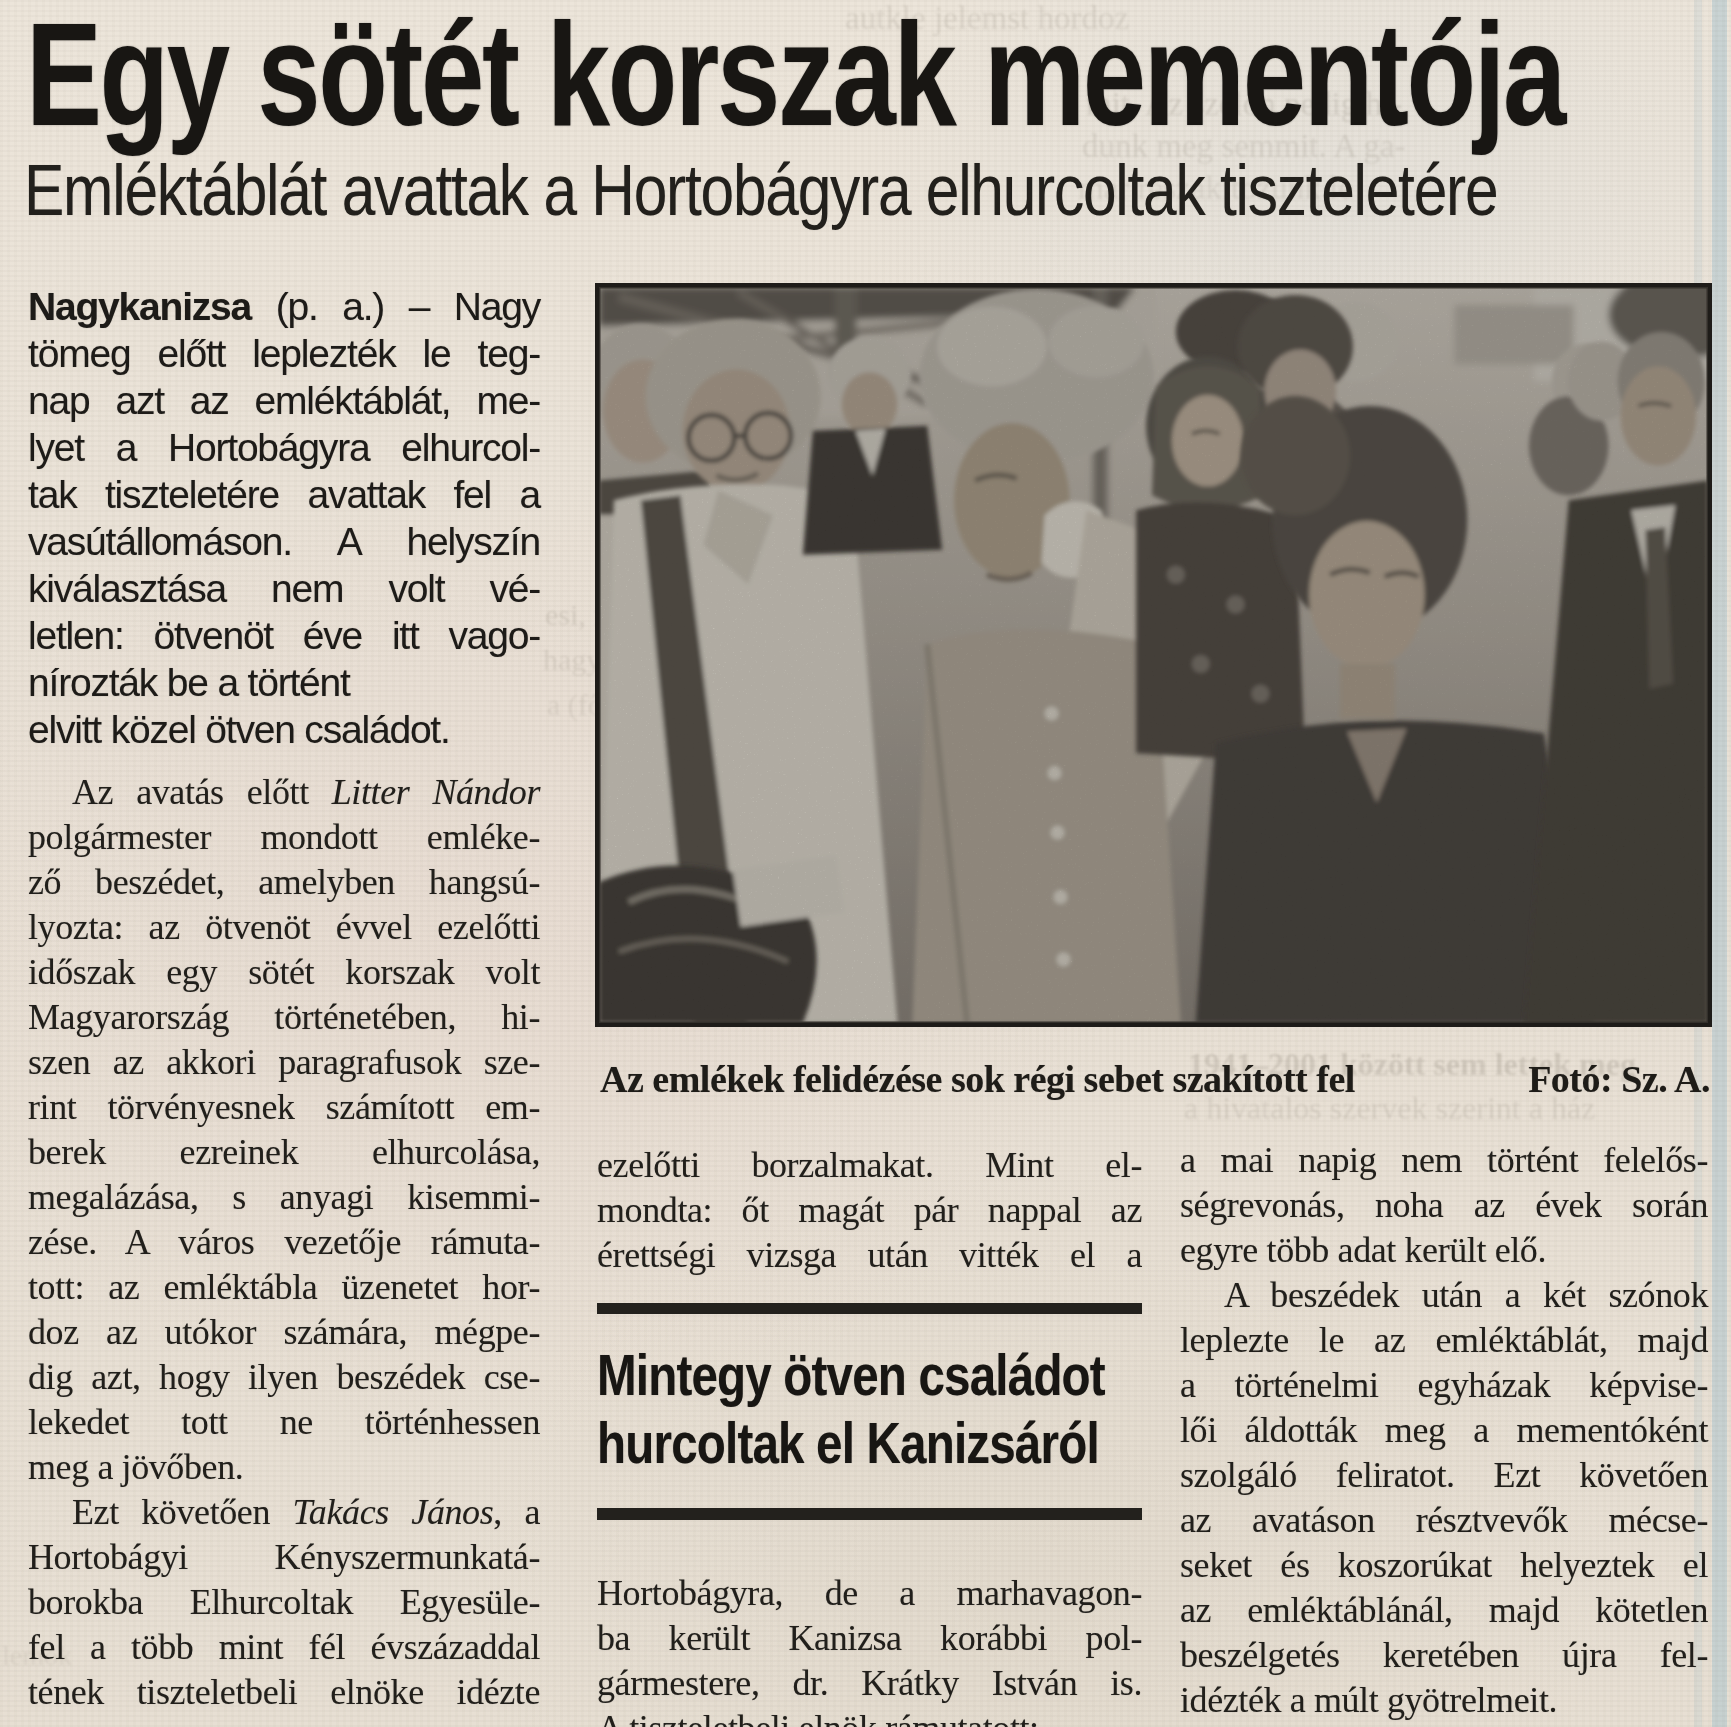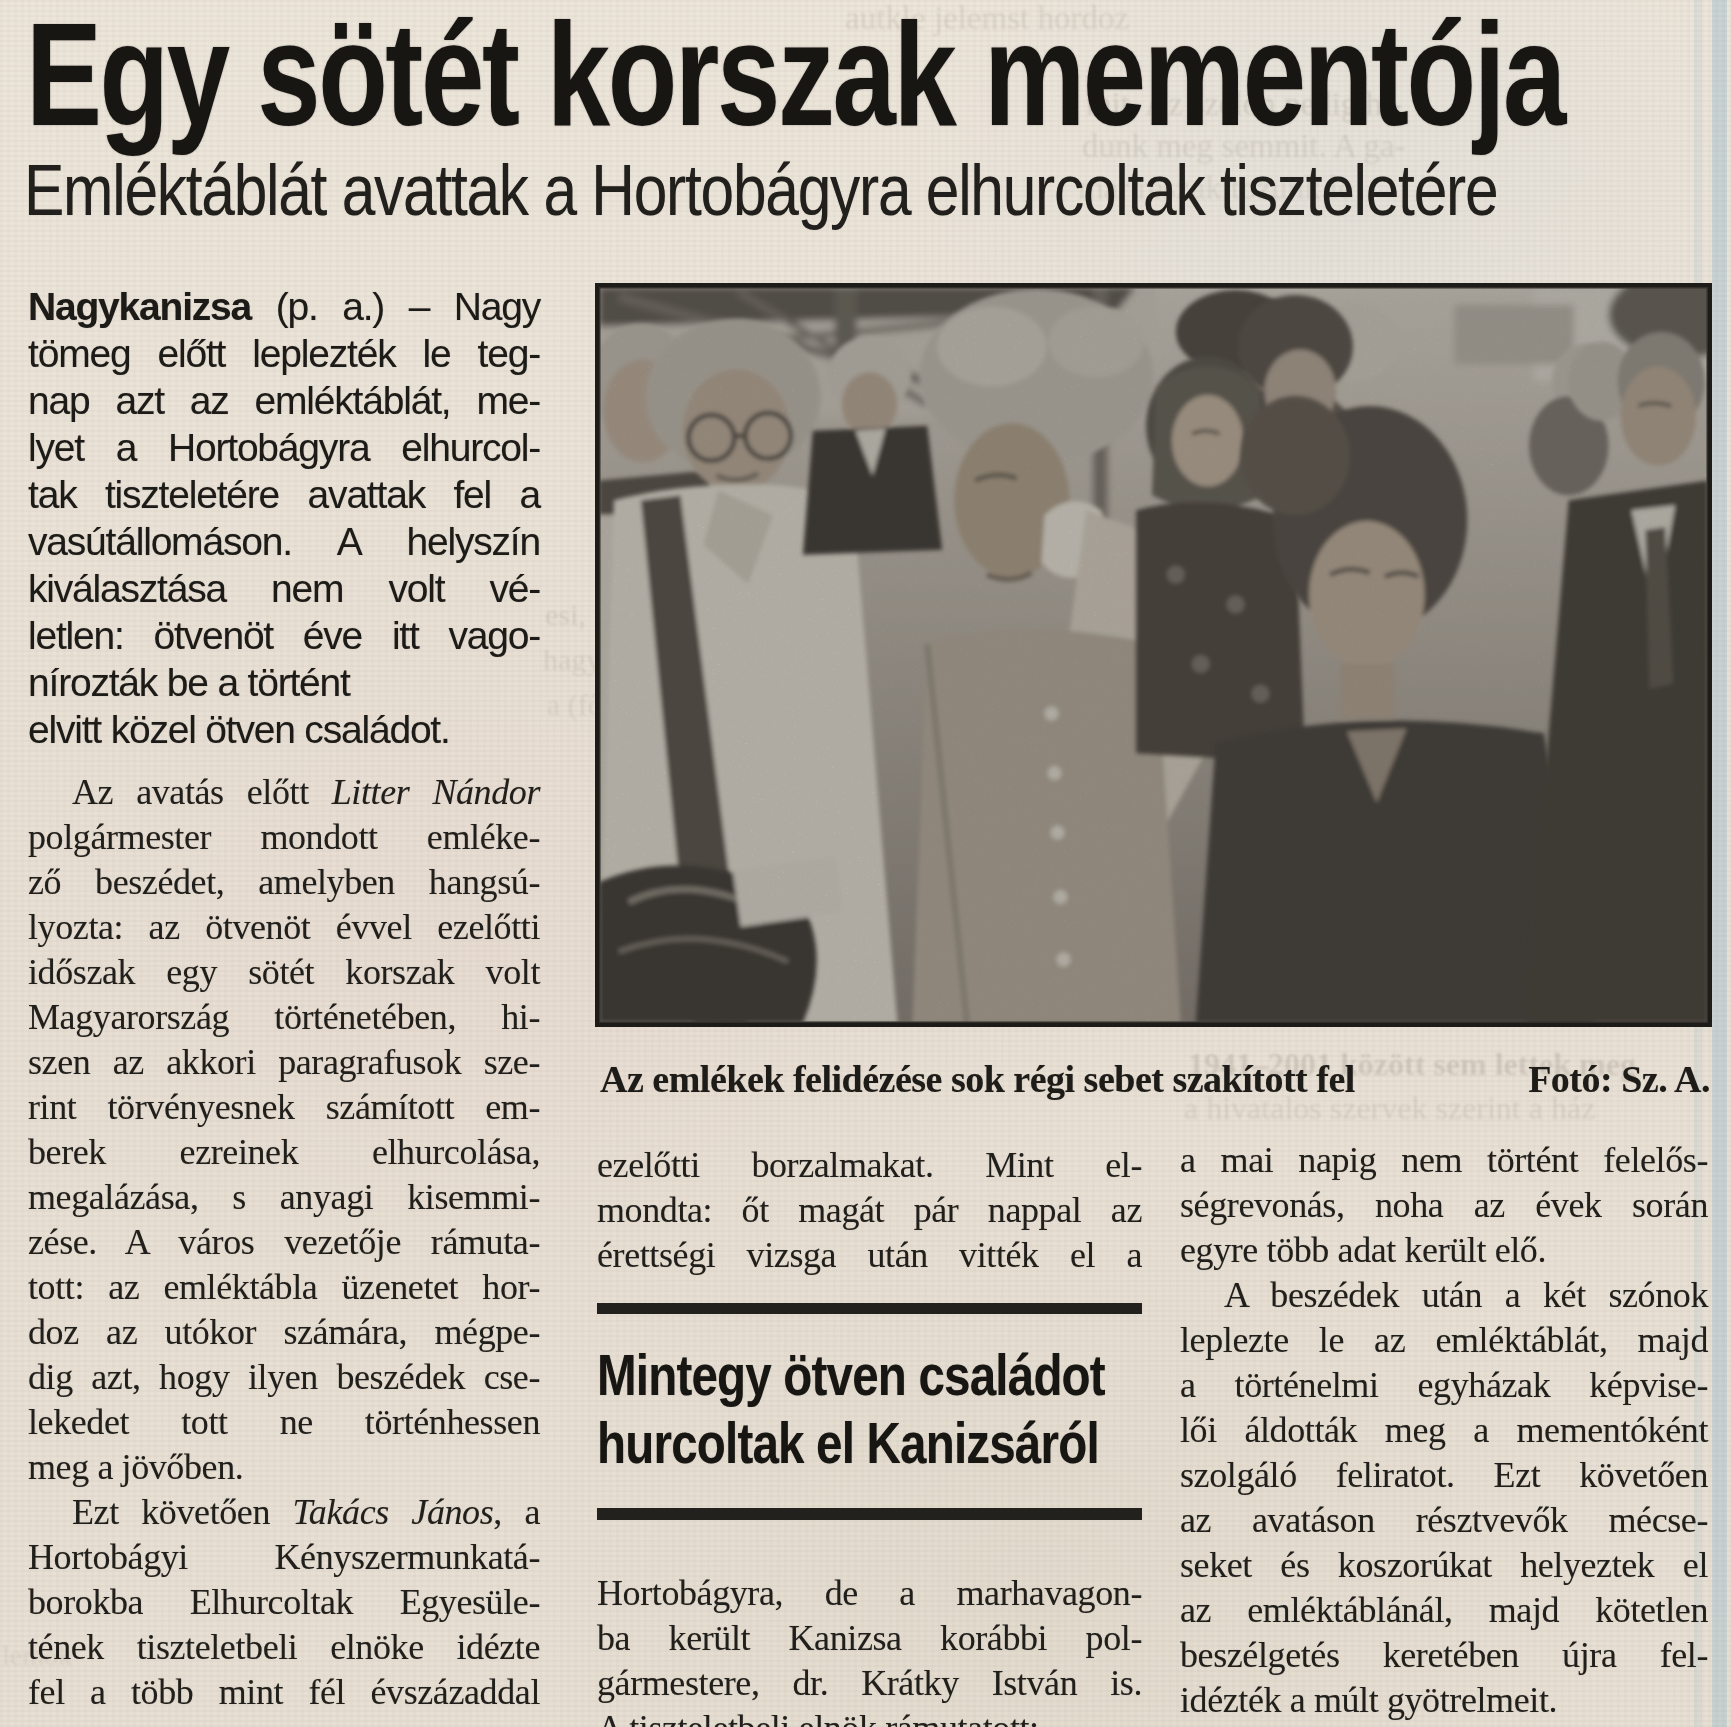--- a/index.html
+++ b/index.html
@@ -136,22 +136,22 @@
         <div class="tl"><span>megalázása, s anyagi kisemmi-</span></div>
         <div class="tl"><span>zése. A város vezetője rámuta-</span></div>
         <div class="tl"><span>tott: az emléktábla üzenetet hor-</span></div>
         <div class="tl"><span>doz az utókor számára, mégpe-</span></div>
         <div class="tl"><span>dig azt, hogy ilyen beszédek cse-</span></div>
         <div class="tl"><span>lekedet tott ne történhessen</span></div>
         <div class="tl end"><span>meg a jövőben.</span></div>
         <div class="tl ind"><span>Ezt követően </span><span class="ii">Takács János</span><span>, a</span></div>
         <div class="tl"><span>Hortobágyi Kényszermunkatá-</span></div>
         <div class="tl"><span>borokba Elhurcoltak Egyesüle-</span></div>
+        <div class="tl"><span>fel a több mint fél évszázaddal</span></div>
         <div class="tl"><span>tének tiszteletbeli elnöke idézte</span></div>
-        <div class="tl"><span>fel a több mint fél évszázaddal</span></div>
       </div>
   </div>
 
   <figure class="photo">
     <svg viewBox="0 0 1115 742" preserveAspectRatio="none">
       <defs>
         <linearGradient id="bgv" x1="0" y1="0" x2="0" y2="1">
           <stop offset="0" stop-color="#c9c4ba"></stop>
           <stop offset="0.45" stop-color="#a9a399"></stop>
           <stop offset="1" stop-color="#7e7870"></stop>

